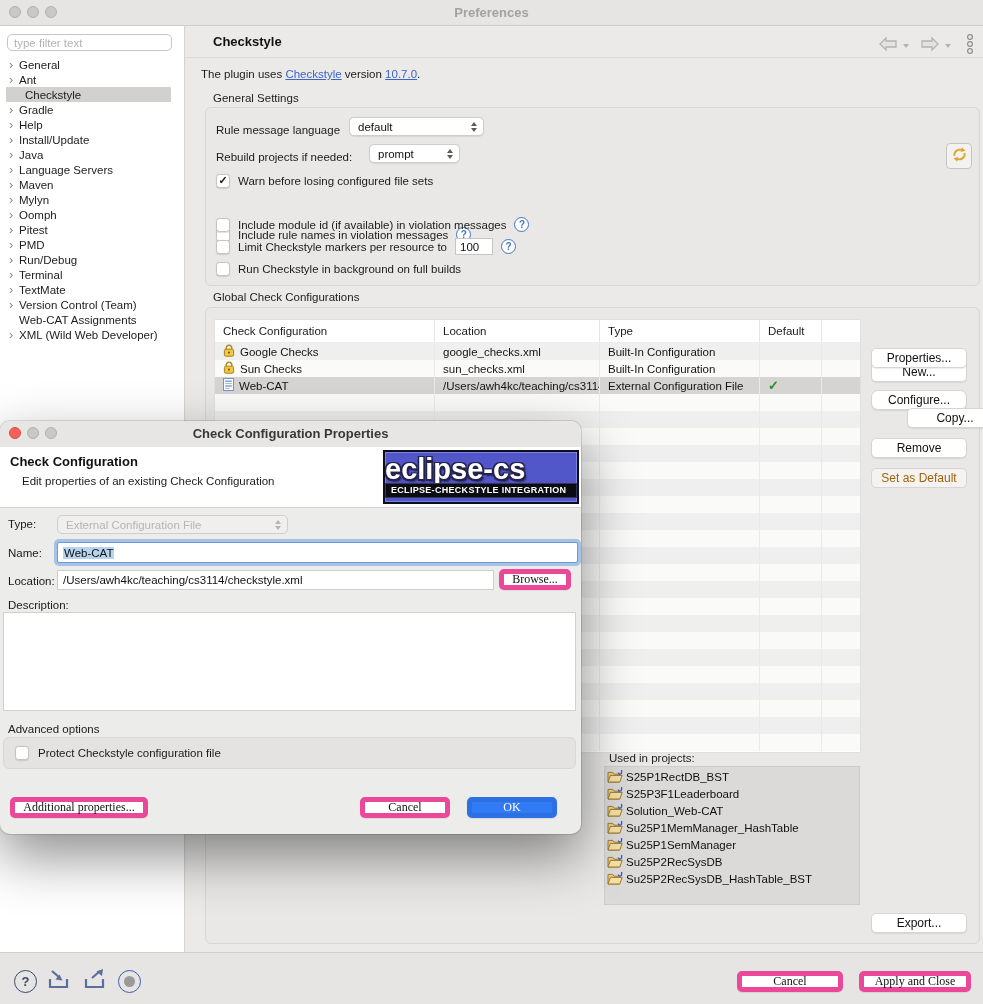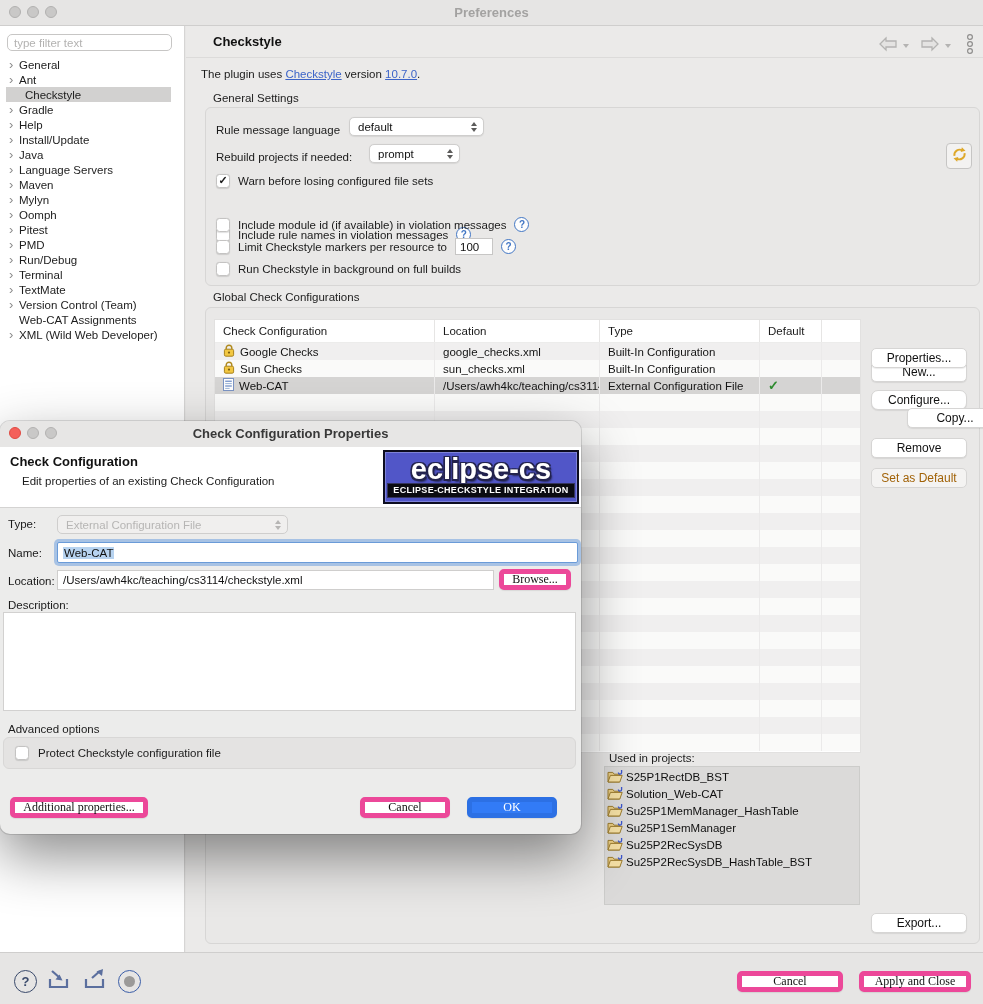--- a/index.html
+++ b/index.html
@@ -98,21 +98,21 @@
 
   
   .dialog{position:absolute;left:0px;top:421px;width:581px;height:413px;background:#ececeb;border-radius:10px;
           box-shadow:0 22px 55px rgba(0,0,0,.45),0 0 0 1px rgba(0,0,0,.12);z-index:20;overflow:hidden;}
   .dlg-titlebar{position:absolute;top:0;left:0;right:0;height:26px;background:#e7e6e5;border-bottom:1px solid #d2d1d0;}
   .dlg-title{position:absolute;left:0;right:0;top:0;height:26px;line-height:26px;text-align:center;font-size:13px;font-weight:bold;color:#383838;}
   .dlg-head{position:absolute;top:26px;left:0;right:0;height:60px;background:#fff;border-bottom:1px solid #d4d3d2;}
   .dlg-heading{position:absolute;left:10px;top:7px;font-size:13px;font-weight:bold;color:#111;}
   .dlg-sub{position:absolute;left:22px;top:28px;font-size:11.5px;color:#1c1c1c;}
   .logo{position:absolute;right:2px;top:3px;width:196px;height:54px;background:#5156c8;border:2px solid #0d0d20;
-        box-sizing:border-box;display:flex;flex-direction:column;align-items:center;justify-content:flex-end;
+        box-sizing:border-box;display:flex;flex-direction:column;justify-content:flex-end;
         box-shadow:inset 0 0 0 1px #7e82d8;}
   .logo-word{font-size:29px;font-weight:bold;color:#fff;line-height:26px;margin-bottom:1px;letter-spacing:0px;
         text-shadow:-1.5px -1.5px 0 #23234d,1.5px -1.5px 0 #23234d,-1.5px 1.5px 0 #23234d,1.5px 1.5px 0 #23234d,2px 3px 2px rgba(0,0,0,.55);}
   .logo-bar{background:#0b0b12;color:#fff;font-size:9px;font-weight:bold;letter-spacing:.3px;padding:1px 5px 2px;
         margin-bottom:4px;white-space:nowrap;border:1px solid #34345c;}
   .dlg-body{position:absolute;top:86px;left:0;right:0;bottom:0;}
   .dlg-label{position:absolute;font-size:11.5px;color:#1b1b1b;}
   .text-input{position:absolute;box-sizing:border-box;background:#fff;border:1px solid #cfcecd;font-size:11.5px;
               color:#111;padding:0 5px;display:flex;align-items:center;font-family:"Liberation Sans",sans-serif;}
   .focus-ring{border:1px solid #6a9bd8;box-shadow:0 0 0 3px rgba(97,152,222,.5);border-radius:2px;}
@@ -521,20 +521,28 @@
       </div>
     <div class="used-label">Used in projects:</div>
     <div class="proj-list" id="proj-list">
         <div class="proj-row">
           <span><svg width="16" height="14" viewBox="0 0 16 14">
               <path d="M1 13 V3.4 H5.8 L7.2 5.2 H12.6 V13 Z" fill="#e9cd84" stroke="#9c7c2e"></path>
               <path d="M1 13 L3.4 6.4 H15.2 L12.8 13 Z" fill="#f5e0a5" stroke="#9c7c2e"></path>
               <path d="M14.6 1 v2.6 a1.6 1.6 0 0 1 -3.2 0" fill="none" stroke="#3b55cc" stroke-width="1.3"></path>
             </svg></span>
           <span>S25P1RectDB_BST</span>
+        </div>
+        <div class="proj-row">
+          <span><svg width="16" height="14" viewBox="0 0 16 14">
+              <path d="M1 13 V3.4 H5.8 L7.2 5.2 H12.6 V13 Z" fill="#e9cd84" stroke="#9c7c2e"></path>
+              <path d="M1 13 L3.4 6.4 H15.2 L12.8 13 Z" fill="#f5e0a5" stroke="#9c7c2e"></path>
+              <path d="M14.6 1 v2.6 a1.6 1.6 0 0 1 -3.2 0" fill="none" stroke="#3b55cc" stroke-width="1.3"></path>
+            </svg></span>
+          <span>S25P3F1Leaderboard</span>
         </div>
         <div class="proj-row">
           <span><svg width="16" height="14" viewBox="0 0 16 14">
               <path d="M1 13 V3.4 H5.8 L7.2 5.2 H12.6 V13 Z" fill="#e9cd84" stroke="#9c7c2e"></path>
               <path d="M1 13 L3.4 6.4 H15.2 L12.8 13 Z" fill="#f5e0a5" stroke="#9c7c2e"></path>
               <path d="M14.6 1 v2.6 a1.6 1.6 0 0 1 -3.2 0" fill="none" stroke="#3b55cc" stroke-width="1.3"></path>
             </svg></span>
           <span>Solution_Web-CAT</span>
         </div>
         <div class="proj-row">

